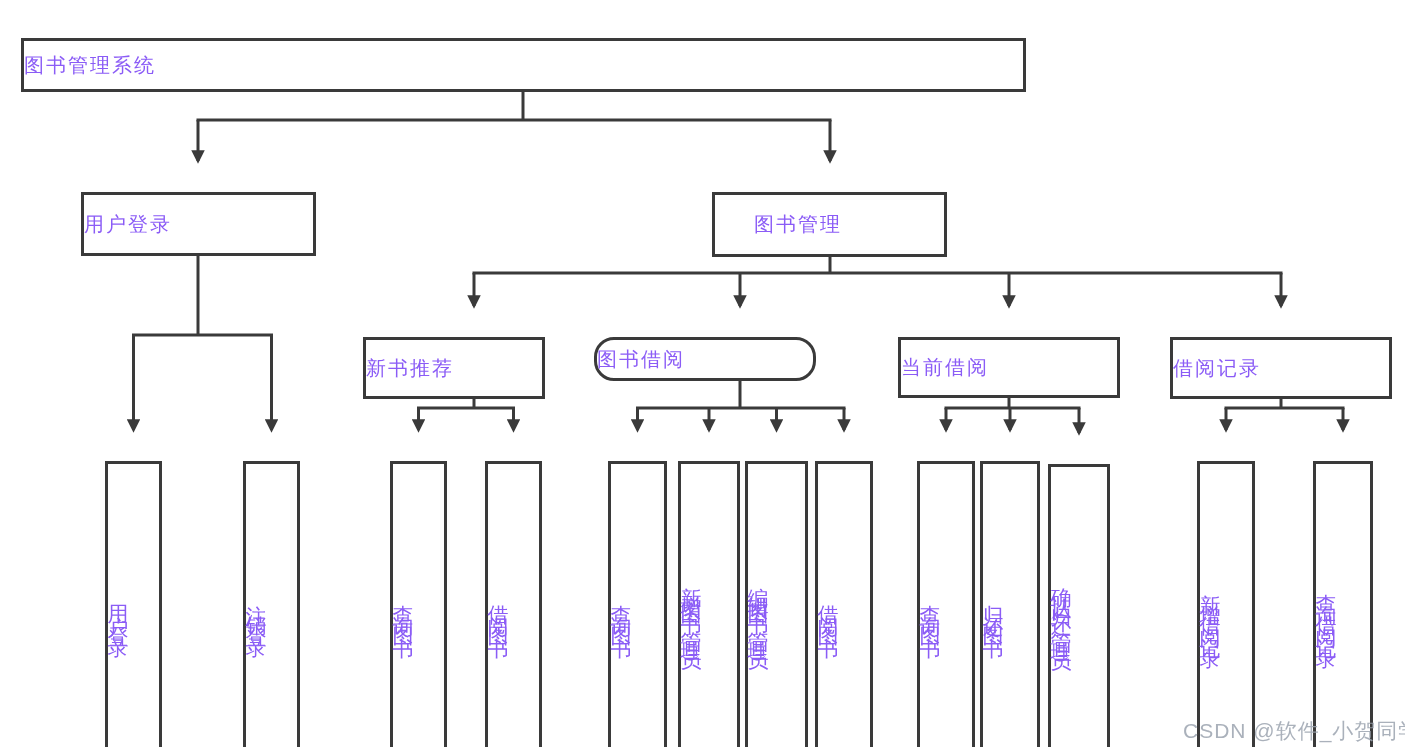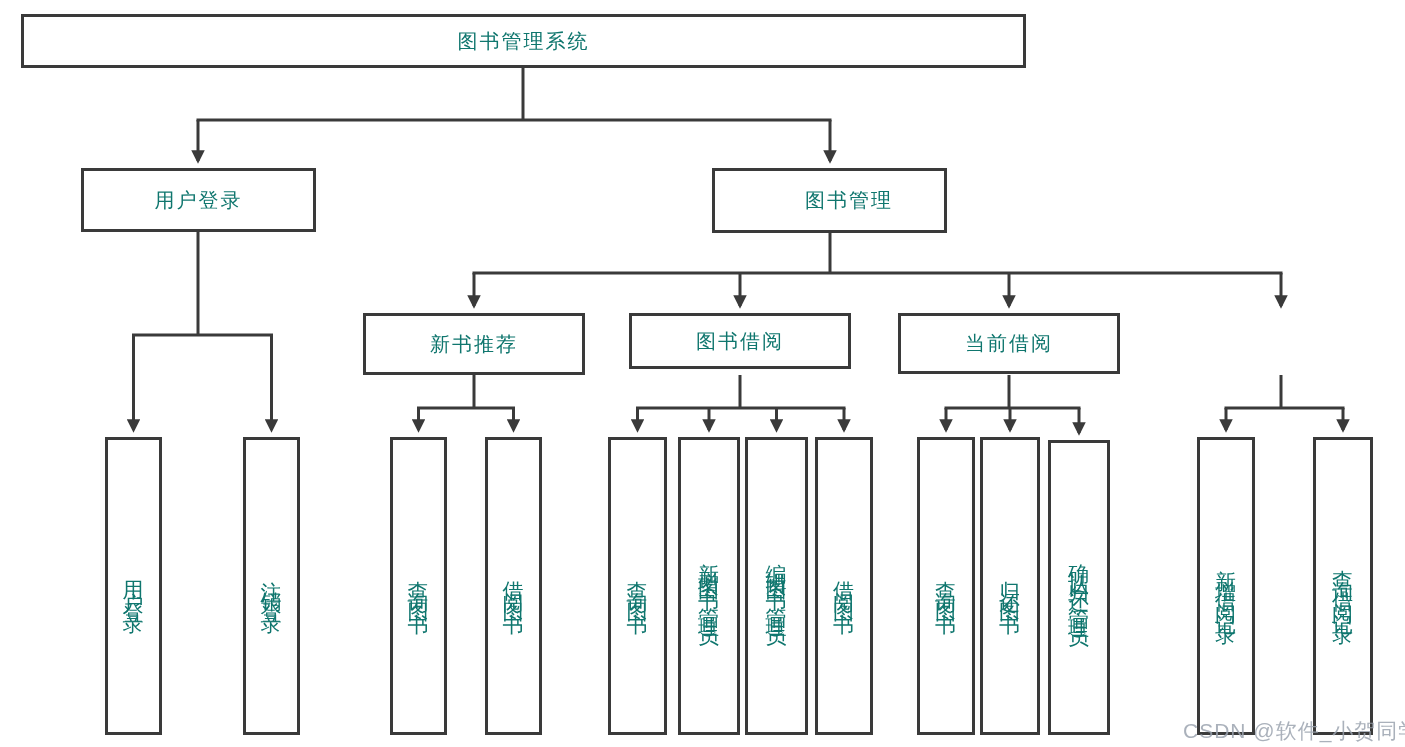--- a/index.html
+++ b/index.html
@@ -17,23 +17,24 @@
     width: 1405px; height: 747px;
     z-index: 0;
   }
   .node {
     position: absolute;
     box-sizing: border-box;
     background: #ffffff;
     border: 3px solid #3a3a3a;
     display: flex;
     align-items: center;
-    justify-content: center;
+    justify-content: flex-start;
     z-index: 1;
-    color: #0f766e;
+    color: #8b5cf6;
+    margin-top: 24px;
   }
   .hlabel {
     font-size: 20px;
     letter-spacing: 2px;
     white-space: nowrap;
   }
   .vnode { }
   .vlabel {
     writing-mode: vertical-rl;
     text-orientation: mixed;
@@ -114,28 +115,31 @@
     <span class="hlabel">图书管理系统</span>
   </div>
 
   <div class="node" style="left:81px; top:168px; width:235px; height:64px;">
     <span class="hlabel">用户登录</span>
   </div>
   <div class="node" style="left:712px; top:168px; width:235px; height:65px;padding-left:39px;">
     <span class="hlabel">图书管理</span>
   </div>
 
-  <div class="node" style="left:363px; top:313px; width:222px; height:62px;">
+  <div class="node" style="left:363px; top:313px; width:182px; height:62px;">
     <span class="hlabel">新书推荐</span>
   </div>
-  <div class="node" style="left:629px; top:313px; width:222px; height:56px;">
+  <div class="node" style="left:594px; top:313px; width:222px; height:44px;border-radius:20px;">
     <span class="hlabel">图书借阅</span>
   </div>
   <div class="node" style="left:898px; top:313px; width:222px; height:61px;">
     <span class="hlabel">当前借阅</span>
+  </div>
+  <div class="node" style="left:1170px; top:313px; width:222px; height:62px;">
+    <span class="hlabel">借阅记录</span>
   </div>
 
   <div class="node vnode" style="left:105px; top:437px; width:57px; height:298px;">
     <span class="vlabel">用户登录</span>
   </div>
   <div class="node vnode" style="left:243px; top:437px; width:57px; height:298px;">
     <span class="vlabel">注销登录</span>
   </div>
 
   <div class="node vnode" style="left:390px; top:437px; width:57px; height:298px;">

